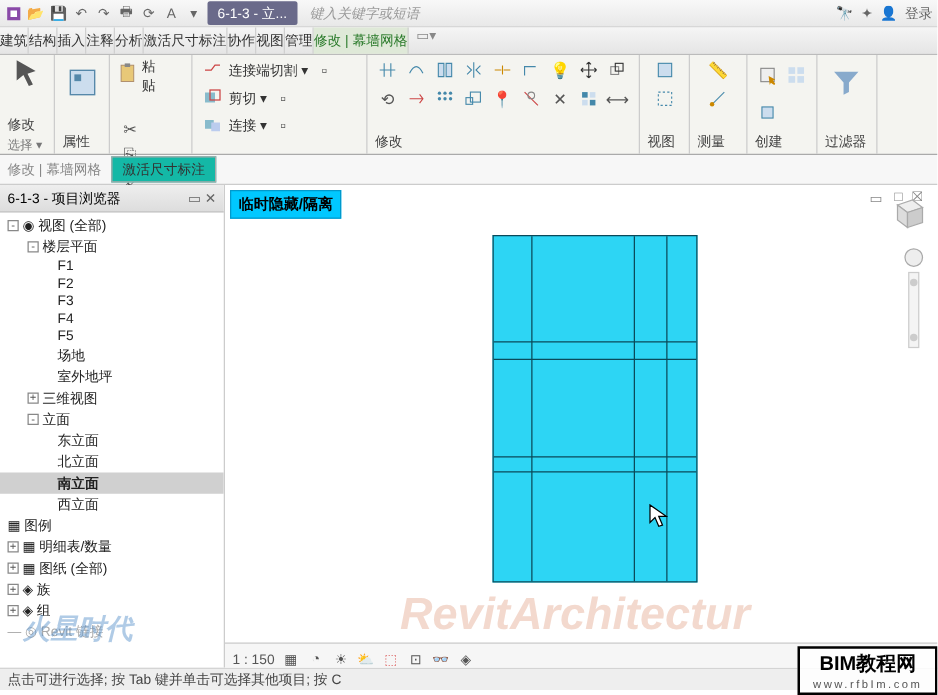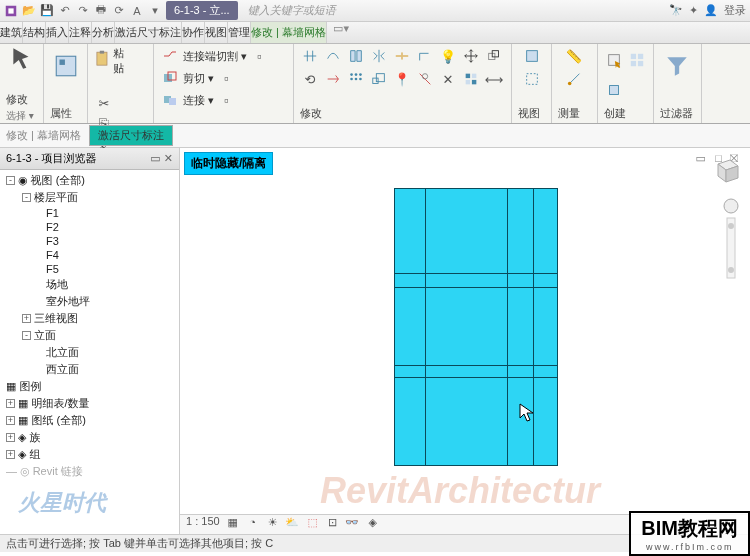--- a/index.html
+++ b/index.html
@@ -36,25 +36,25 @@
 .tree .box{display:inline-block;width:9px;height:9px;border:1px solid #888;text-align:center;line-height:7px;font-size:9px;color:#555}
 .canvas{flex:1;position:relative;background:#fff}
 .canvas .badge{position:absolute;top:4px;left:4px;background:#00c8ff;color:#000;padding:2px 6px;font-weight:bold;font-size:12px;border:1px solid #0099cc}
 .canvas .cube{position:absolute;top:6px;right:8px;width:32px;height:32px}
 .canvas .navwheel{position:absolute;top:48px;right:10px;width:18px;height:90px}
 .canvas .drawing{position:absolute;left:214px;top:40px;width:164px;height:278px;background:#2dd5f4;border:1px solid #0a4a5a}
 .drawing .v{position:absolute;top:0;bottom:0;width:1px;background:#0a4a5a}
 .drawing .h{position:absolute;left:0;right:0;height:1px;background:#0a4a5a}
 .drawing .cursor{position:absolute;left:124px;top:214px;color:#fff;font-size:16px}
 .canvas .wm{position:absolute;left:140px;bottom:22px;color:rgba(200,80,30,.22);font-family:Arial;font-size:36px;font-weight:bold;font-style:italic;pointer-events:none}
-.viewbar{height:20px;border-top:1px solid #ccc;background:#f6f6f6;display:flex;align-items:flex-start;gap:6px;padding:0 6px;color:#555;font-size:11px}
+.viewbar{height:20px;border-top:1px solid #ccc;background:#f6f6f6;display:flex;align-items:flex-end;gap:6px;padding:0 6px;color:#555;font-size:11px}
 .viewbar .vi{width:14px;height:14px;display:inline-flex;align-items:center;justify-content:center}
 .statusbar{height:18px;background:#eee;border-top:1px solid #ccc;padding:0 6px;color:#444;font-size:11px;display:flex;align-items:center}
 .bimwm{position:absolute;right:0;bottom:0;border:2px solid #000;background:rgba(255,255,255,.85);padding:2px 10px;text-align:center}
-.bimwm .t{font-size:20px;font-weight:bold;font-family:Arial}
+.bimwm .t{font-size:16px;font-weight:bold;font-family:Arial}
 .bimwm .s{font-size:9px;color:#555;letter-spacing:2px}
 </style>
 </head>
 <body>
 
 <div class="titlebar">
   <span class="tb-icon">
       <svg viewBox="0 0 16 16">
         <path fill="#8a4aa8" d="M2 2h12v12H2z"></path>
         <path fill="#fff" d="M5 5h6v6H5z"></path>
@@ -350,21 +350,27 @@
         </div>
       <div class="node ind1">
           <span class="box">+</span> 
           <span>三维视图</span>
         </div>
       <div class="node ind1">
           <span class="box">-</span> 
           <span>立面</span>
         </div>
       <div class="node ind3">
+          <span>东立面</span>
+        </div>
+      <div class="node ind3">
           <span>北立面</span>
+        </div>
+      <div class="node ind3 sel">
+          <b>南立面</b>
         </div>
       <div class="node ind3">
           <span>西立面</span>
         </div>
       <div class="node">
           <span>▦</span> 
           <span>图例</span>
         </div>
       <div class="node"><span class="box">+</span>▦ <span>明细表/数量</span></div>
       <div class="node"><span class="box">+</span>▦ <span>图纸 (全部)</span></div>

